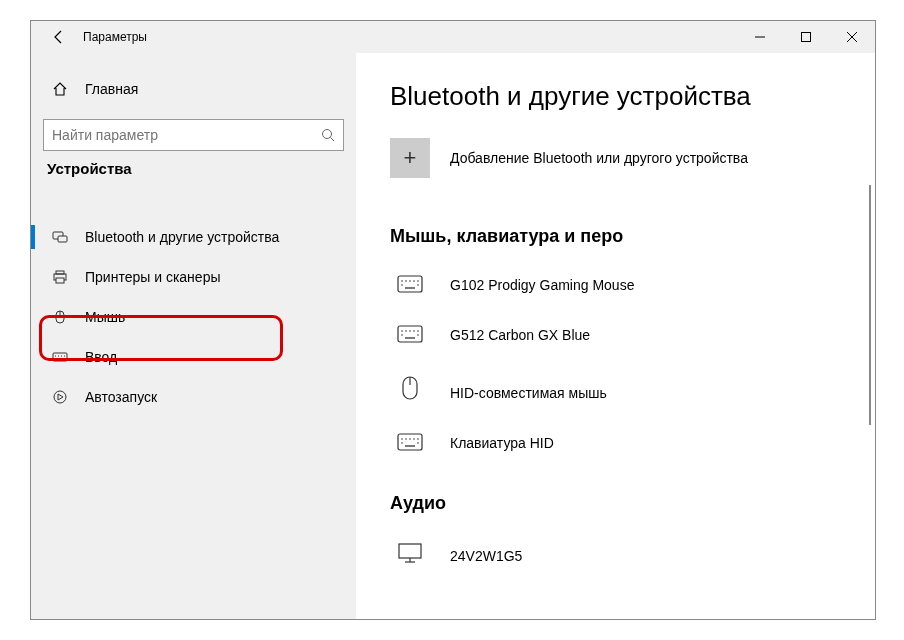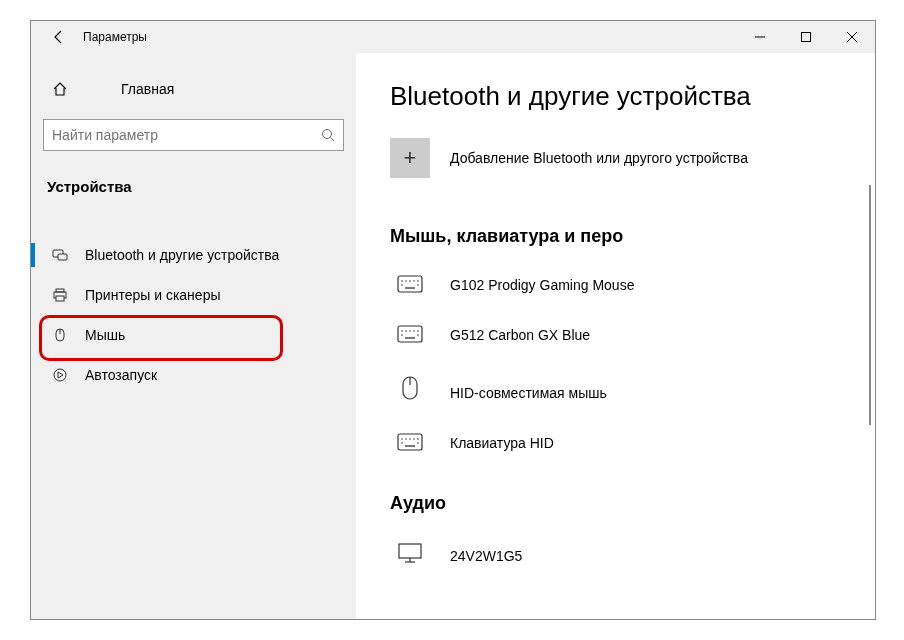--- a/index.html
+++ b/index.html
@@ -5,24 +5,24 @@
     * { margin: 0; padding: 0; box-sizing: border-box; font-family: "Segoe UI", Tahoma, sans-serif; }
     body { width: 904px; height: 640px; background: #fff; overflow: hidden; position: relative; }
     .window { position: absolute; top: 20px; left: 30px; width: 846px; height: 600px; border: 1px solid #888; background: #fff; display: flex; flex-direction: column; }
     .titlebar { height: 32px; display: flex; align-items: center; padding-left: 8px; background: #f0f0f0; }
     .back-btn { width: 40px; height: 30px; display: flex; align-items: center; justify-content: center; font-size: 16px; cursor: pointer; }
     .title-text { font-size: 12px; margin-left: 4px; color: #000; }
     .titlebar-controls { margin-left: auto; display: flex; }
     .tbc { width: 46px; height: 30px; display: flex; align-items: center; justify-content: center; font-size: 12px; cursor: pointer; }
     .main-area { flex: 1; display: flex; overflow: hidden; }
     .sidebar { width: 325px; background: #f0f0f0; padding: 20px 0 0 0; overflow-y: auto; }
-    .home-row { display: flex; align-items: center; padding: 8px 20px; cursor: pointer; gap: 36px; }
+    .home-row { display: flex; align-items: center; padding: 8px 20px; cursor: pointer; }
     .home-icon { width: 18px; display: flex; justify-content: center; font-size: 15px; }
     .home-text { margin-left: 16px; font-size: 14px; }
-    .search-wrap { margin: 14px 12px 19px 12px; border-radius: 8px; }
+    .search-wrap { margin: 14px 12px 1px 12px; border-radius: 8px; }
     .search-box { width: 100%; height: 32px; border: 1px solid #999; background: #fff; display: flex; align-items: center; padding: 0 8px; }
     .search-input { flex: 1; border: none; outline: none; font-size: 14px; background: transparent; color: #666; }
     .search-icon { font-size: 14px; color: #666; }
     .category-header { font-weight: 600; font-size: 15px; padding: 8px 20px 12px 16px; }
     .nav-spacer { height: 28px; }
     .nav-item { display: flex; align-items: center; padding: 12px 20px; cursor: pointer; position: relative; }
     .nav-item.selected::before { content: ""; position: absolute; left: 0; top: 8px; bottom: 8px; width: 4px; background: #0078d4; }
     .nav-icon { width: 18px; display: flex; justify-content: center; font-size: 15px; color: #333; }
     .nav-label { margin-left: 16px; font-size: 14px; color: #000; }
     .highlight { border: 3px solid #d40000; border-radius: 10px; position: absolute; pointer-events: none; }
@@ -119,20 +119,33 @@
       <div class="nav-item">
         <span class="nav-icon">
           <svg width="16" height="16" viewBox="0 0 16 16">
               <rect x="4" y="2" width="8" height="12" rx="4" stroke="#333" stroke-width="1" fill="none"></rect>
               <line x1="8" y1="2" x2="8" y2="7" stroke="#333" stroke-width="1"></line>
             </svg>
         </span>
         <span class="nav-label">Мышь</span>
       </div>
 
+      <div class="nav-item">
+        <span class="nav-icon">
+          <svg width="16" height="16" viewBox="0 0 16 16">
+              <rect x="1" y="4" width="14" height="8" rx="1" stroke="#333" stroke-width="1" fill="none"></rect>
+              <line x1="3" y1="7" x2="4" y2="7" stroke="#333"></line>
+              <line x1="6" y1="7" x2="7" y2="7" stroke="#333"></line>
+              <line x1="9" y1="7" x2="10" y2="7" stroke="#333"></line>
+              <line x1="12" y1="7" x2="13" y2="7" stroke="#333"></line>
+              <line x1="5" y1="9.5" x2="11" y2="9.5" stroke="#333"></line>
+            </svg>
+        </span>
+        <span class="nav-label">Ввод</span>
+      </div>
 
 
       <div class="nav-item">
         <span class="nav-icon">
           <svg width="16" height="16" viewBox="0 0 16 16">
               <circle cx="8" cy="8" r="6" stroke="#333" stroke-width="1" fill="none"></circle>
               <path d="M6 5 L11 8 L6 11 Z" stroke="#333" stroke-width="1" fill="none"></path>
             </svg>
         </span>
         <span class="nav-label">Автозапуск</span>

